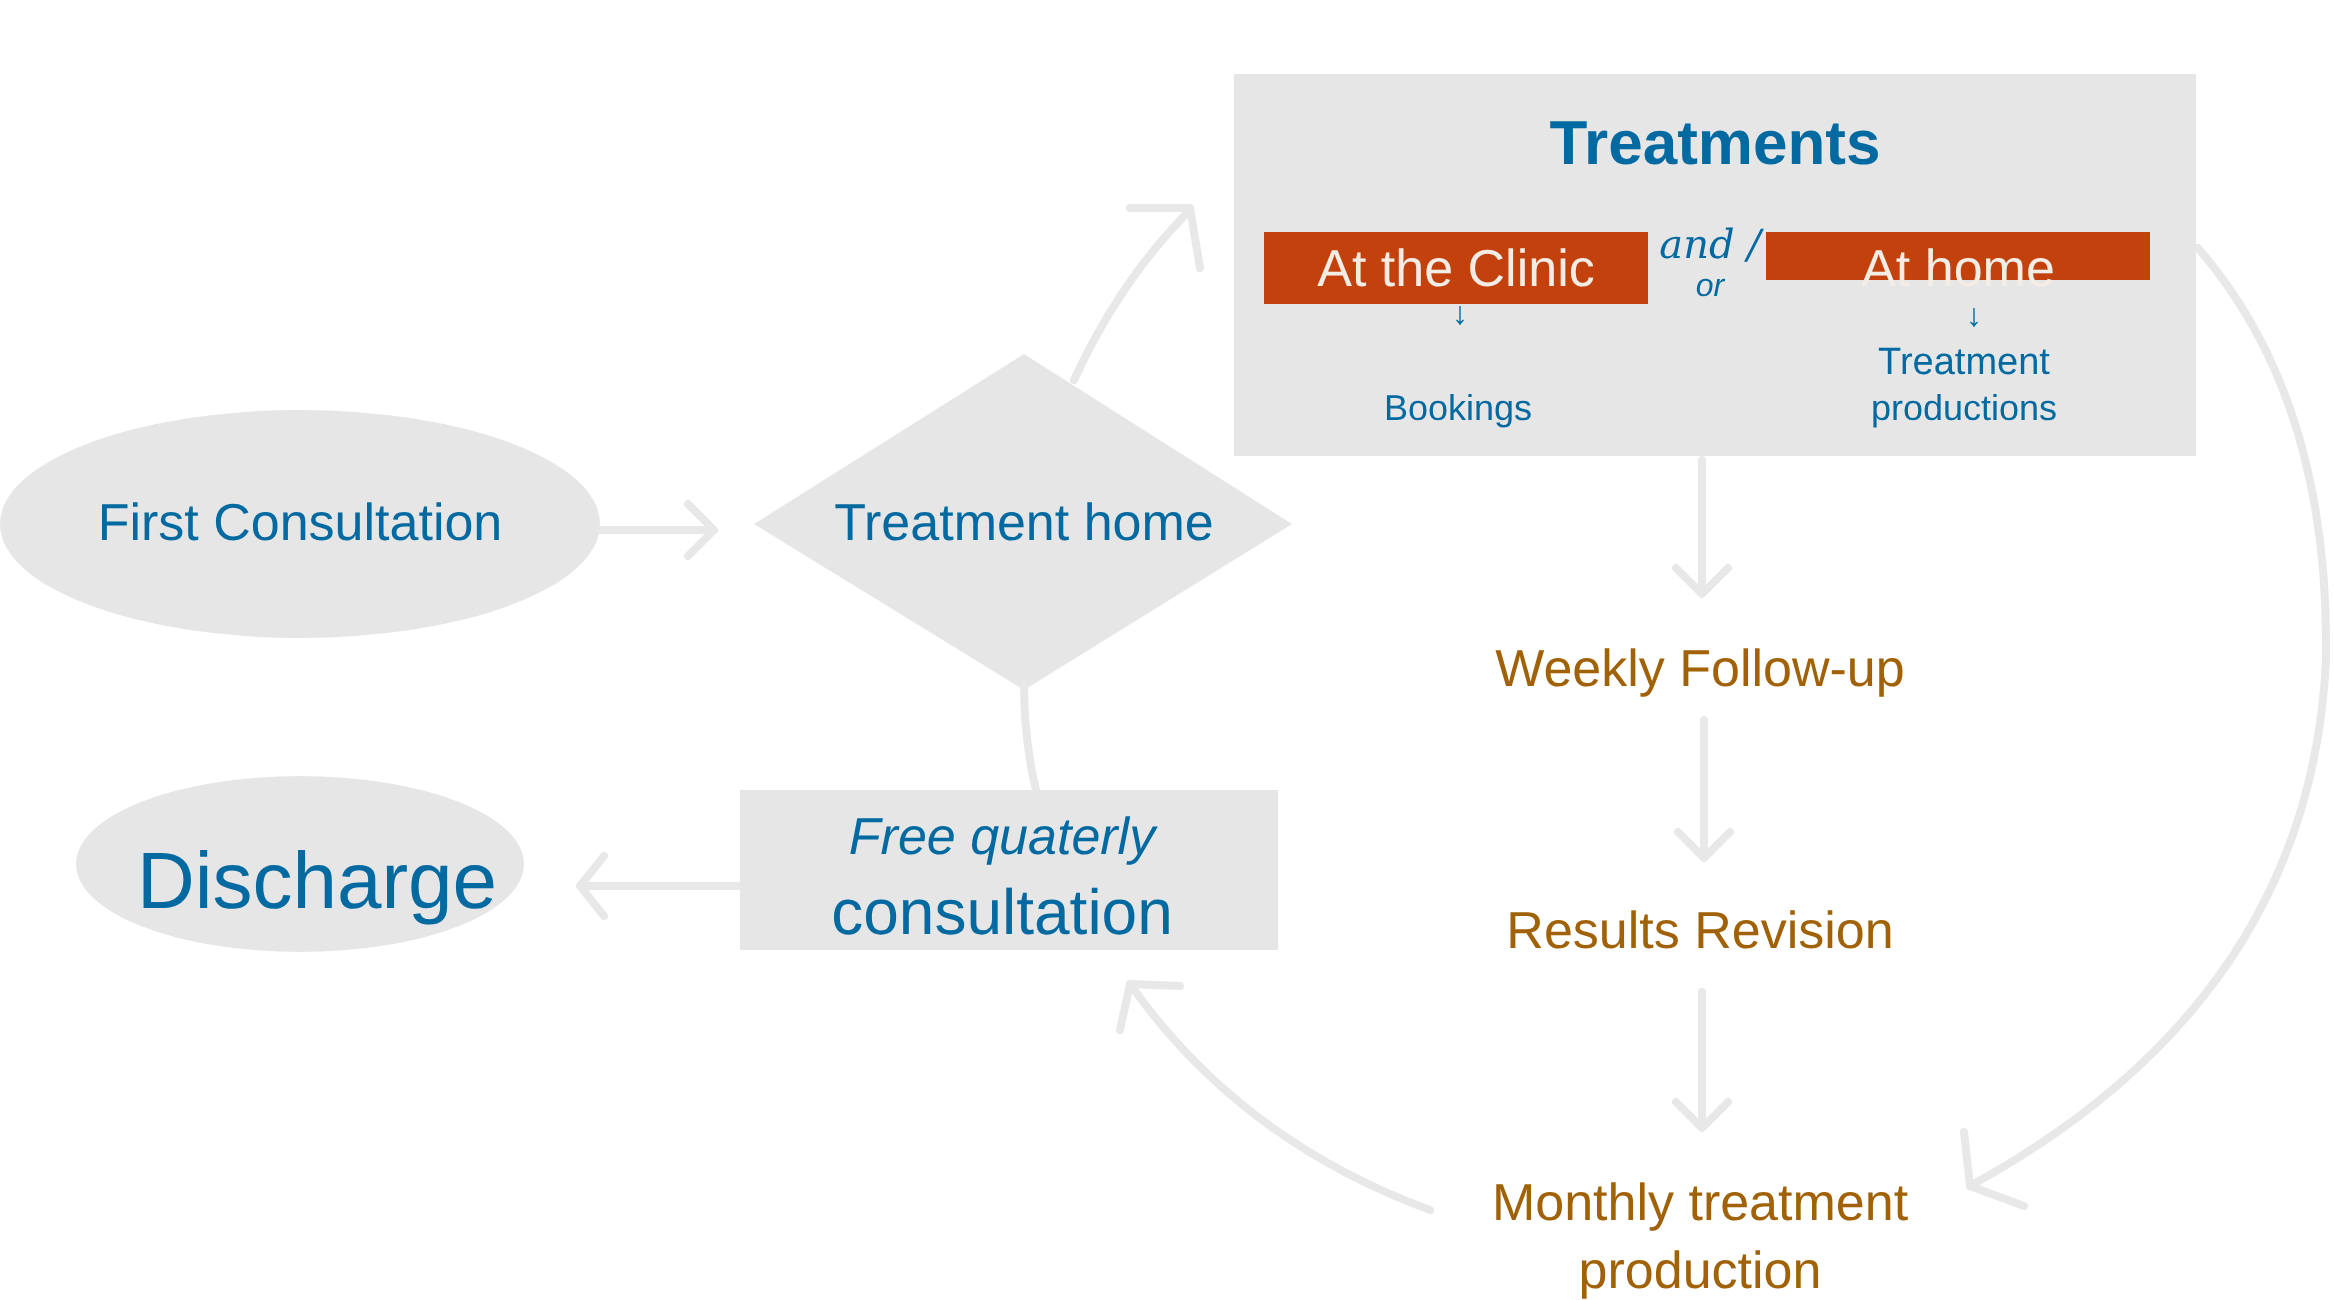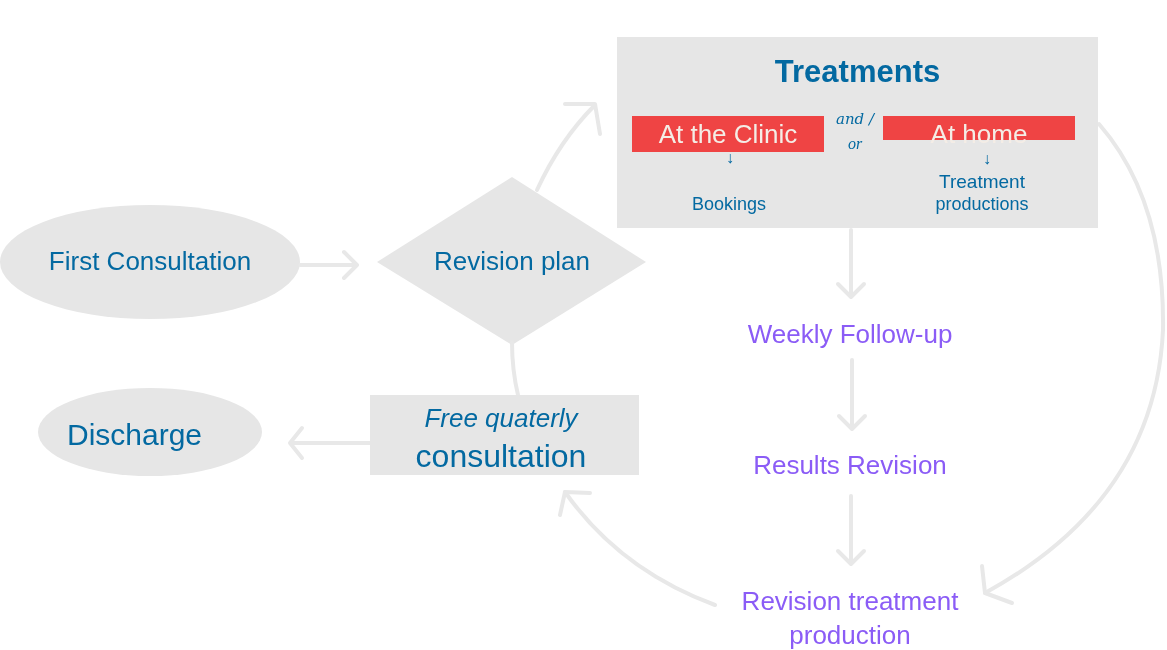--- a/index.html
+++ b/index.html
@@ -1,22 +1,22 @@
 <!DOCTYPE html>
 <html><head>
 <meta charset="utf-8">
 <style>
   html, body { margin:0; padding:0; background:#ffffff; }
   body { width:1167px; height:650px; position:relative; overflow:hidden;
          font-family:"Liberation Sans", sans-serif; }
   svg#flow { position:absolute; left:0; top:0; }
   .lbl { position:absolute; text-align:center; color:#0369a1; line-height:1.25; }
-  .faded { color:#8b5cf6; }
+  .faded { color:#a16207; }
   .node-box { position:absolute; background:#E6E6E6; }
-  .tag { position:absolute; background:#ef4444; color:#F4EDE6; text-align:center; }
+  .tag { position:absolute; background:#c2410c; color:#F4EDE6; text-align:center; }
 </style>
 </head>
 <body>
 
 <svg id="flow" width="1167" height="650">
 
   <ellipse cx="150" cy="262" rx="150" ry="57" fill="#E6E6E6"></ellipse>
   <polygon points="512,177 646,262 512,345 377,262" fill="#E6E6E6"></polygon>
   <ellipse cx="150" cy="432" rx="112" ry="44" fill="#E6E6E6"></ellipse>
 
@@ -45,39 +45,39 @@
     <path d="M1099,124 Q1165,200 1163,330 Q1155,500 985,593"></path>
     <polyline points="982,566 985,593 1012,603"></polyline>
 
     <path d="M715,605 Q620,570 565,492"></path>
     <polyline points="560,515 565,492 590,493"></polyline>
   </g>
 </svg>
 
 <div class="lbl" style="left:0;top:245px;width:300px;font-size:26px;">First Consultation</div>
 
-<div class="lbl" style="left:377px;top:245px;width:270px;font-size:26px;">Revision plan</div>
+<div class="lbl" style="left:377px;top:245px;width:270px;font-size:26px;">Treatment home</div>
 
 <div class="node-box" style="left:617px;top:37px;width:481px;height:191px;"></div>
 <div class="lbl" style="left:617px;top:53px;width:481px;font-size:31px;font-weight:bold;">Treatments</div>
 
 <div class="tag" style="left:632px;top:116px;width:192px;height:36px;line-height:36px;font-size:26px;">At the Clinic</div>
-<div class="lbl" style="left:826px;top:110px;width:58px;font-size:15px;font-family:'DejaVu Serif',serif;font-style:italic;">and /</div>
-<div class="lbl" style="left:826px;top:134px;width:58px;font-size:16px;font-family:Liberation Serif, serif;font-style:italic;text-align:center;">or</div>
+<div class="lbl" style="left:826px;top:110px;width:58px;font-size:20px;font-family:'DejaVu Serif',serif;font-style:italic;">and /</div>
+<div class="lbl" style="left:826px;top:134px;width:58px;font-size:16px;font-family:Liberation Sans, sans-serif;font-style:italic;text-align:center;">or</div>
 <div class="tag" style="left:883px;top:116px;width:192px;height:24px;line-height:36px;font-size:26px;">At home</div>
 
 <div class="lbl" style="left:710px;top:148px;width:40px;font-size:16px;">↓</div>
 <div class="lbl" style="left:650px;top:165px;width:158px;font-size:18px;margin-top:28px;">Bookings</div>
 
 <div class="lbl" style="left:967px;top:149px;width:40px;font-size:16px;">↓</div>
 <div class="lbl" style="left:900px;top:170px;width:164px;font-size:19px;">Treatment</div>
 <div class="lbl" style="left:900px;top:193px;width:164px;font-size:18px;">productions</div>
 
 <div class="lbl faded" style="left:690px;top:318px;width:320px;font-size:26px;">Weekly Follow-up</div>
 <div class="lbl faded" style="left:690px;top:449px;width:320px;font-size:26px;">Results Revision</div>
-<div class="lbl faded" style="left:690px;top:585px;width:320px;font-size:26px;">Revision treatment</div>
+<div class="lbl faded" style="left:690px;top:585px;width:320px;font-size:26px;">Monthly treatment</div>
 <div class="lbl faded" style="left:690px;top:619px;width:320px;font-size:26px;">production</div>
 
 <div class="node-box" style="left:370px;top:395px;width:269px;height:80px;"></div>
 <div class="lbl" style="left:370px;top:402px;width:262px;font-size:26px;font-style:italic;">Free quaterly</div>
 <div class="lbl" style="left:370px;top:436px;width:262px;font-size:32px;">consultation</div>
 
-<div class="lbl" style="left:22px;top:416px;width:225px;font-size:30px;">Discharge</div>
+<div class="lbl" style="left:46px;top:416px;width:225px;font-size:40px;">Discharge</div>
 
 </body></html>

